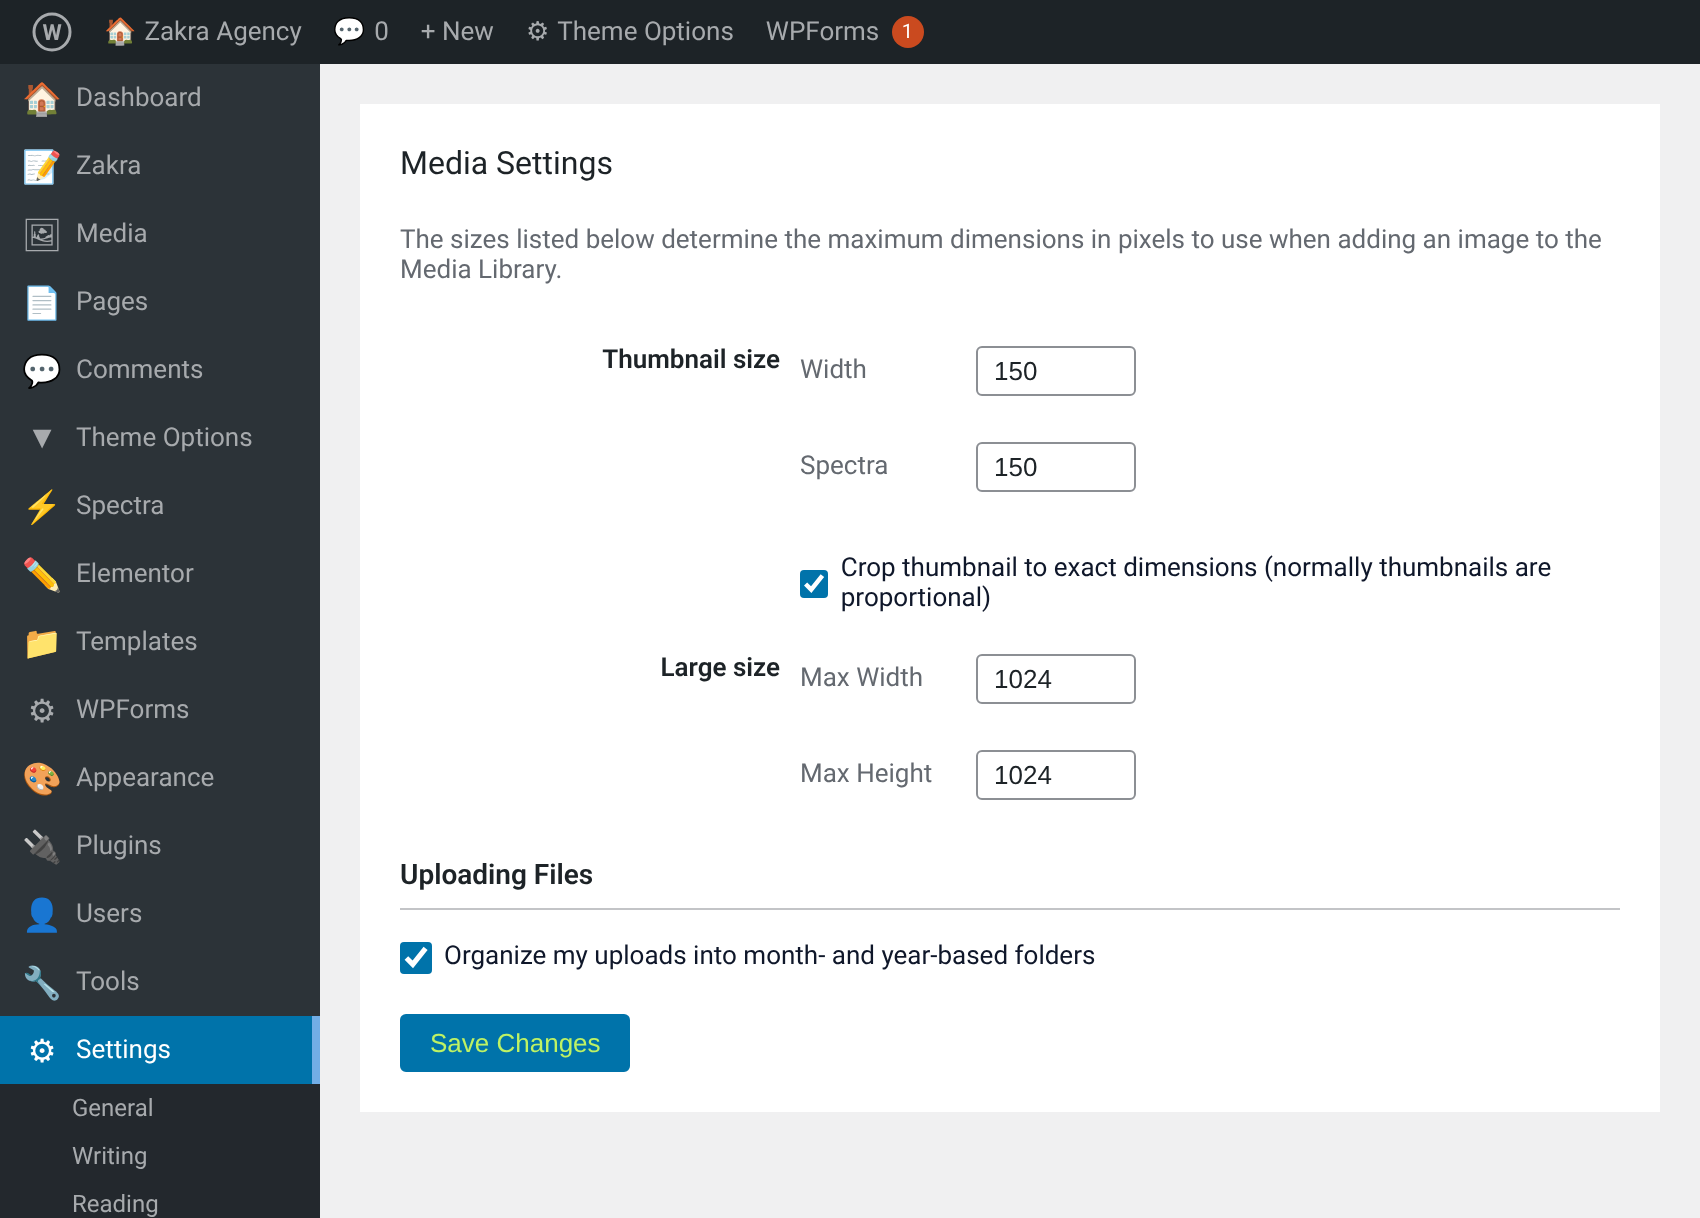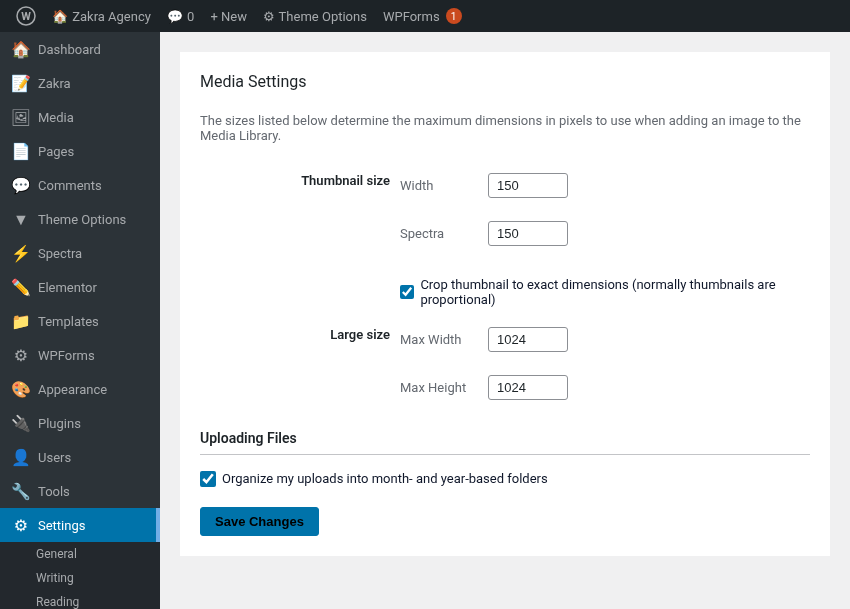--- a/index.html
+++ b/index.html
@@ -150,27 +150,27 @@
     .field-pair .field-label { min-width: 80px; margin: 0; }
 
     
     .checkbox-row { display: flex; align-items: center; gap: 6px; margin-top: 8px; }
     .checkbox-row input[type="checkbox"] { width: 16px; height: 16px; accent-color: #0073aa; }
     .checkbox-row label { color: #0f172a; font-size: 13px; cursor: pointer; }
 
     
     .button-primary {
       background: #0073aa;
-      color: #000000;
+      color: #bef264;
       border: 1px solid #0073aa;
       padding: 6px 14px;
       border-radius: 3px;
       font-size: 13px;
       cursor: pointer;
-      font-weight: 700;
+      font-weight: 400;
     }
 
     
     .uploading-section { margin-top: 20px; }
 
     
     .settings-submenu .menu-item { font-size: 12px; padding: 5px 12px 5px 36px; color: #a7aaad; }
   </style>
 </head>
 <body>

